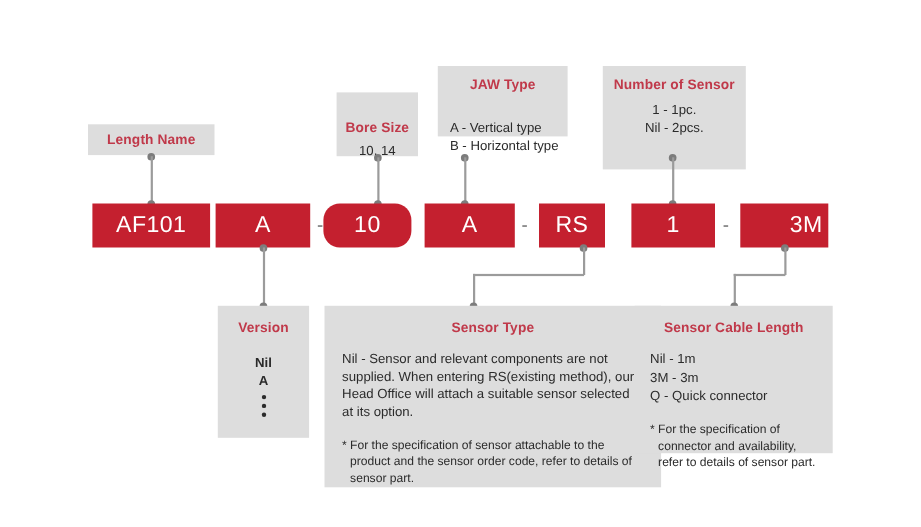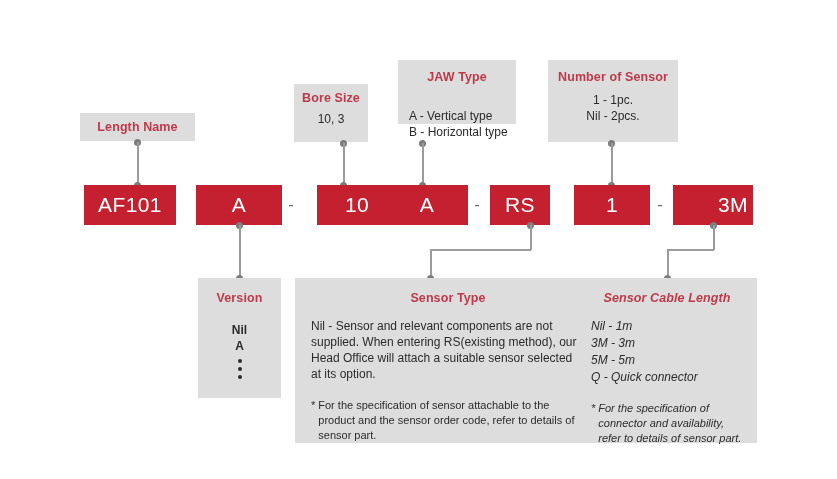--- a/index.html
+++ b/index.html
@@ -106,34 +106,34 @@
 </style>
 </head>
 <body>
 
 <div id="stage">
 
   <div class="gbox" style="left:80px; top:113px; width:115px; height:28px; display:flex; align-items:center; justify-content:center;">
     <div class="gtitle">Length Name</div>
   </div>
 
-  <div class="gbox" style="left:294px; top:84px; width:74px; height:58px; padding-top:7px;">
+  <div class="gbox" style="left:306px; top:84px; width:74px; height:58px; padding-top:25px;">
     <div class="gtitle">Bore Size</div>
-    <div class="gbody center" style="margin-top:6px;">10, 3</div>
+    <div class="gbody center" style="margin-top:6px;">10, 14</div>
   </div>
 
   <div class="gbox" style="left:398px; top:60px; width:118px; height:64px; padding-top:10px;">
     <div class="gtitle">JAW Type</div>
     <div class="gbody" style="margin-top:24px; padding-left:11px;">
       <div>A - Vertical type</div>
       <div>B - Horizontal type</div>
     </div>
   </div>
 
-  <div class="gbox" style="left:548px; top:60px; width:130px; height:82px; padding-top:10px;">
+  <div class="gbox" style="left:548px; top:60px; width:130px; height:94px; padding-top:10px;">
     <div class="gtitle">Number of Sensor</div>
     <div class="gbody center" style="margin-top:8px;">
       <div>1 - 1pc.</div>
       <div>Nil - 2pcs.</div>
     </div>
   </div>
 
   <div class="dot" style="left:134px; top:139px;"></div>
   <div class="vline" style="left:137px; top:142px; height:44px;"></div>
   <div class="dot" style="left:134px; top:182px;"></div>
@@ -143,27 +143,27 @@
   <div class="dot" style="left:340px; top:182px;"></div>
 
   <div class="dot" style="left:419px; top:140px;"></div>
   <div class="vline" style="left:422px; top:143px; height:43px;"></div>
   <div class="dot" style="left:419px; top:182px;"></div>
 
   <div class="dot" style="left:608px; top:140px;"></div>
   <div class="vline" style="left:611px; top:143px; height:43px;"></div>
   <div class="dot" style="left:608px; top:182px;"></div>
 
-  <div class="chip" style="left:84px; width:92px;">AF101</div>
+  <div class="chip" style="left:84px; width:107px;">AF101</div>
 
   <div class="chip" style="left:196px; width:86px;">A</div>
 
   <div class="dash" style="left:283px;">-</div>
 
-  <div class="chip" style="left:317px; width:80px;">10</div>
+  <div class="chip" style="left:294px; width:80px;border-radius:15px;">10</div>
 
   <div class="chip" style="left:386px; width:82px;">A</div>
 
   <div class="dash" style="left:469px;">-</div>
 
   <div class="chip" style="left:490px; width:60px;">RS</div>
 
   <div class="chip" style="left:574px; width:76px;">1</div>
 
   <div class="dash" style="left:652px;">-</div>
@@ -201,26 +201,25 @@
 
   <div class="gbox" style="left:295px; top:278px; width:306px; height:165px; padding:13px 16px 0 16px;">
     <div class="gtitle">Sensor Type</div>
     <div class="gbody" style="margin-top:13px;">Nil - Sensor and relevant components are not supplied. When entering RS(existing method), our Head Office will attach a suitable sensor selected at its option.</div>
     <div class="gnote" style="margin-top:16px; display:flex;">
       <span class="star">*</span>
       <span>For the specification of sensor attachable to the product and the sensor order code, refer to details of sensor part.</span>
     </div>
   </div>
 
-  <div class="gbox" style="left:577px; top:278px; width:180px; height:165px; padding:13px 14px 0 14px;font-style:italic;">
+  <div class="gbox" style="left:577px; top:278px; width:180px; height:134px; padding:13px 14px 0 14px;">
     <div class="gtitle">Sensor Cable Length</div>
     <div class="gbody" style="margin-top:13px; line-height:17px;">
       <div>Nil - 1m</div>
       <div>3M - 3m</div>
-      <div>5M - 5m</div>
       <div>Q - Quick connector</div>
     </div>
     <div class="gnote" style="margin-top:15px; display:flex;">
       <span class="star">*</span>
       <span>For the specification of connector and availability, refer to details of sensor part.</span>
     </div>
   </div>
 
 </div>
 

